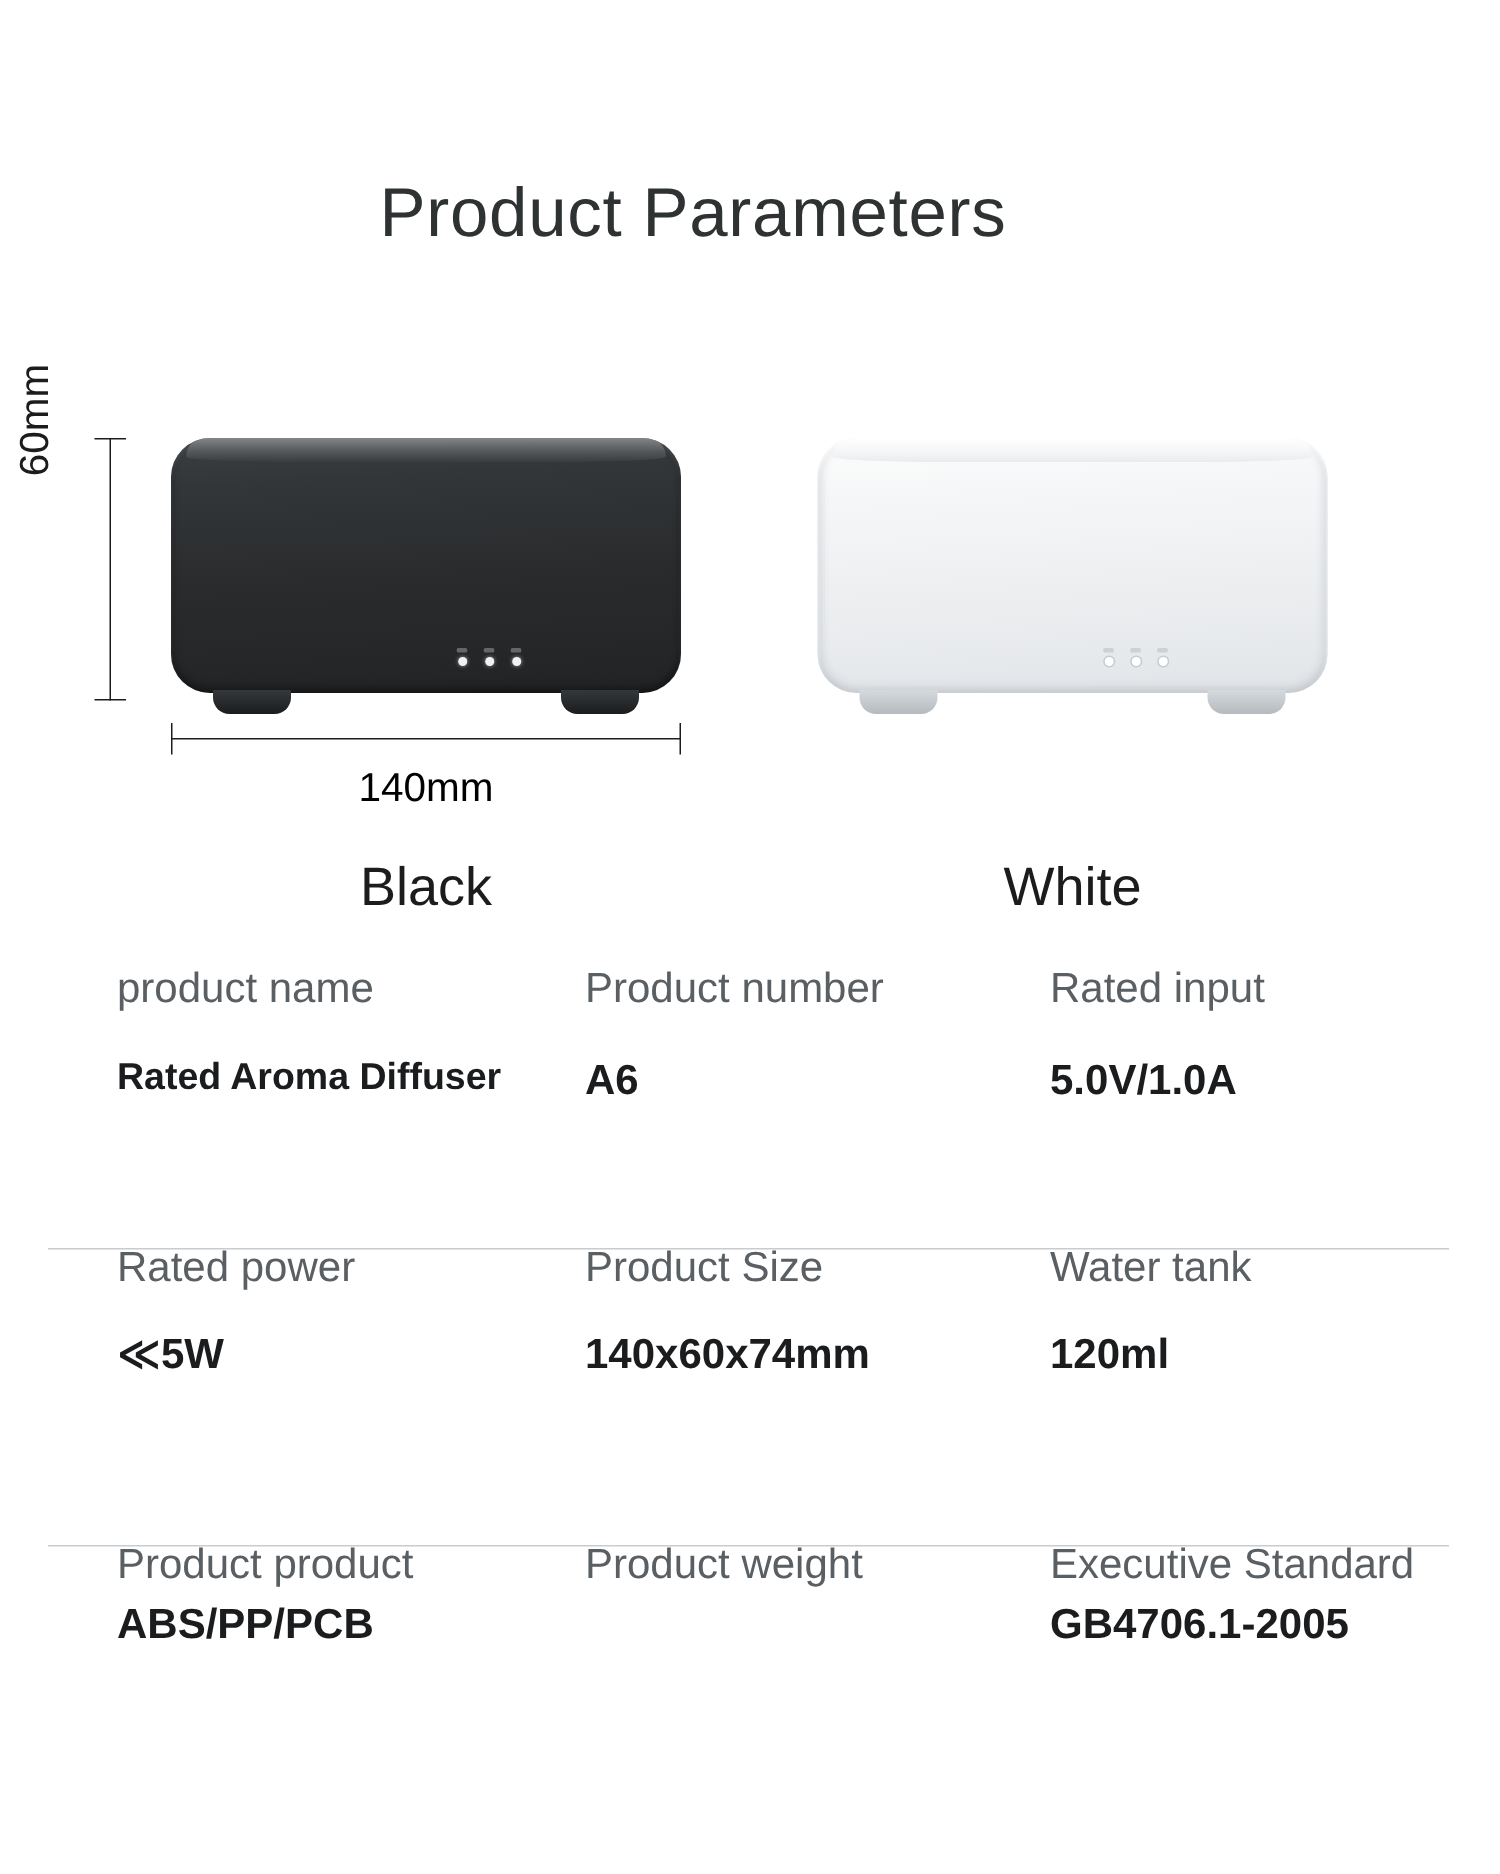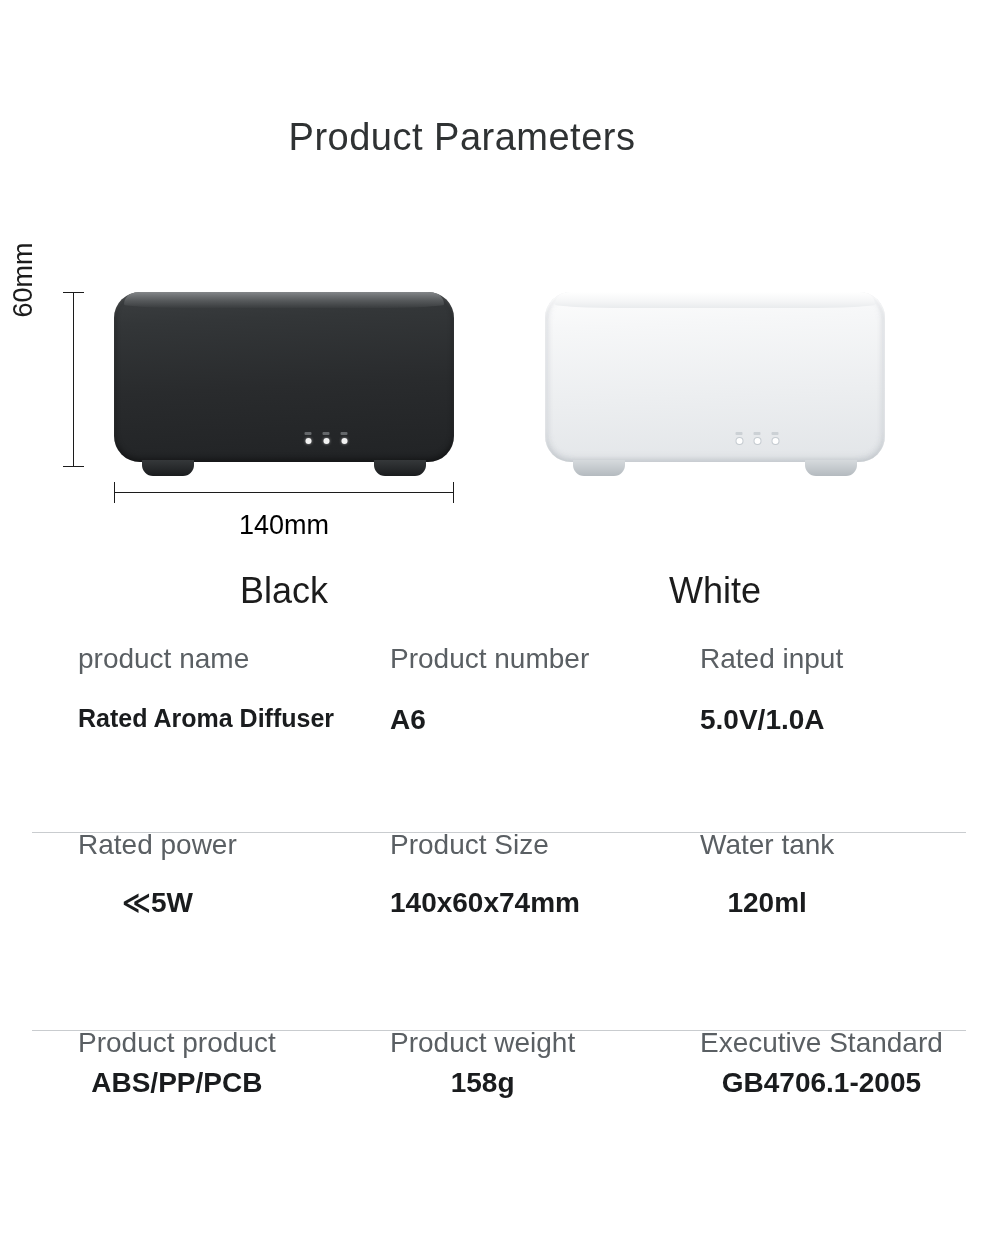--- a/index.html
+++ b/index.html
@@ -17,21 +17,21 @@
     -webkit-font-smoothing: antialiased;
   }
 
   
   .page-title {
     position: absolute;
     top: 118px;
     left: 0;
     width: 924px;
     text-align: center;
-    font-size: 38px;
+    font-size: 46px;
     font-weight: 400;
     color: #2f3233;
     letter-spacing: 0.5px;
     line-height: 1;
   }
 
   
   .showcase {
     position: absolute;
     top: 0; left: 0;
@@ -246,21 +246,20 @@
     font-size: 25px;
     font-weight: 700;
     color: #1a1c1e;
     line-height: 1;
     white-space: nowrap;
   }
   .spec-row.row-2 .spec-value,
   .spec-row.row-3 .spec-value {
     font-size: 28px;
     margin-top: 30px;
-    text-align: center;
   }
   .spec-row.row-3 .spec-label { font-size: 28px; }
   .spec-row.row-3 .spec-value { margin-top: 12px; }
   .spec-row.row-1 .spec-cell.c1 .spec-value,
   .spec-row.row-1 .spec-cell.c2 .spec-value {
     font-size: 28px;
   }
 
   .divider {
     position: absolute;
@@ -370,21 +369,20 @@
   </div>
 
   <div class="spec-row row-3" style="margin-top:12px;">
     <div class="cells">
       <div class="spec-cell c0">
         <div class="spec-label">Product product</div>
         <div class="spec-value">ABS/PP/PCB</div>
       </div>
       <div class="spec-cell c1">
         <div class="spec-label">Product weight</div>
-        <div class="spec-value">158g</div>
       </div>
       <div class="spec-cell c2">
         <div class="spec-label">Executive Standard</div>
         <div class="spec-value">GB4706.1-2005</div>
       </div>
     </div>
   </div>
 </div>
 
 <div style="position:absolute; left:32px; top:1030px; width:934px; height:1px; background:#c9cccf;"></div>

